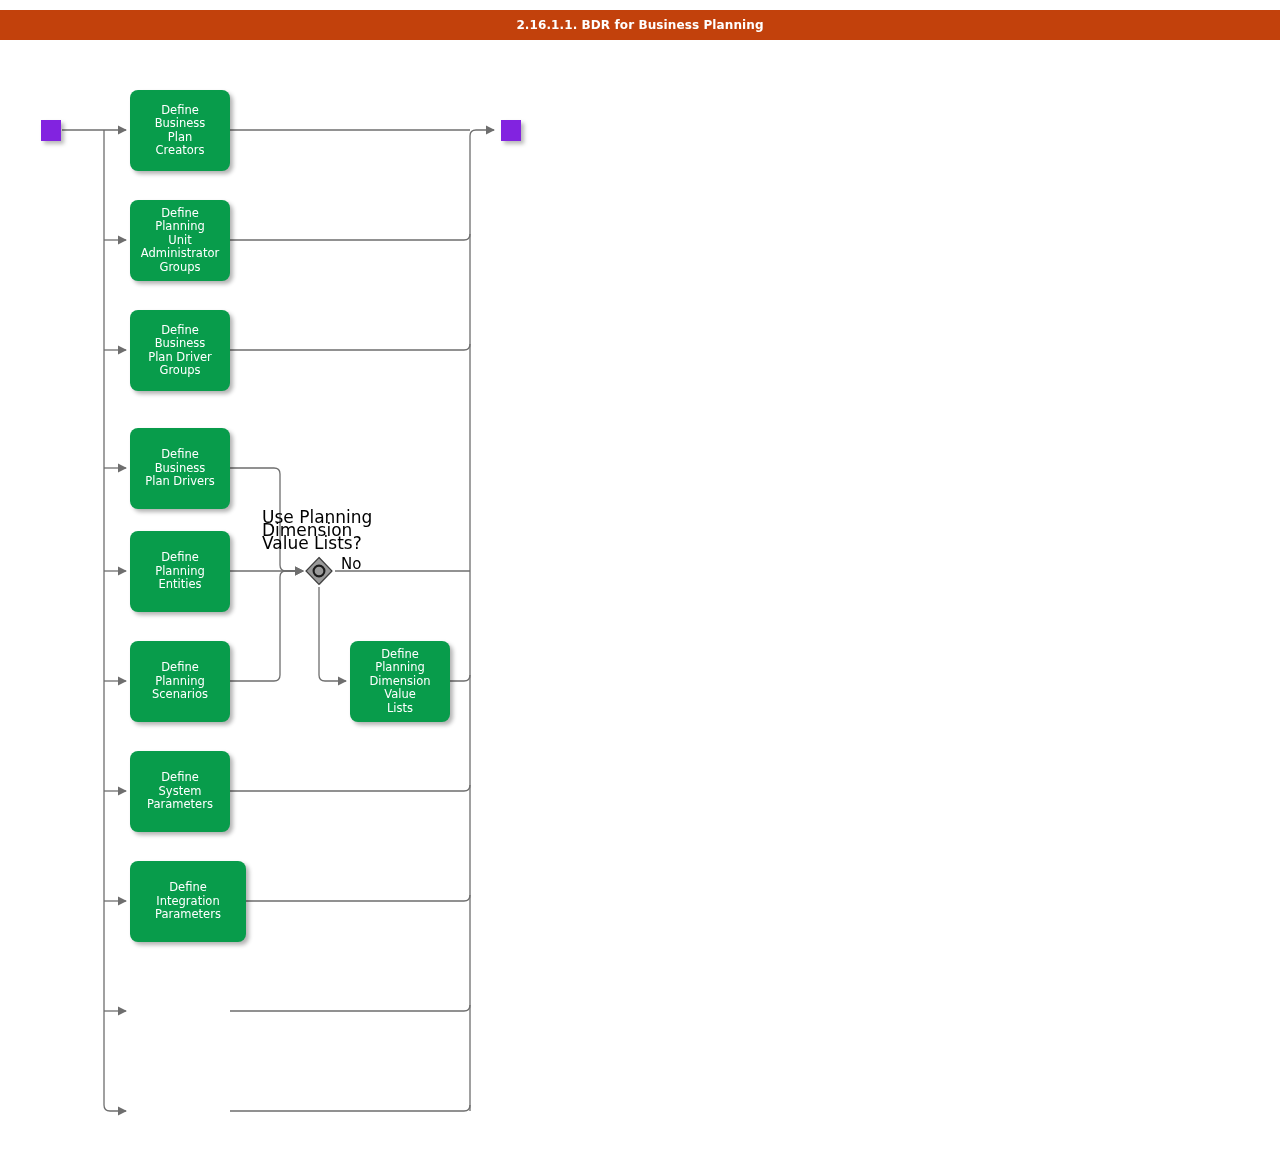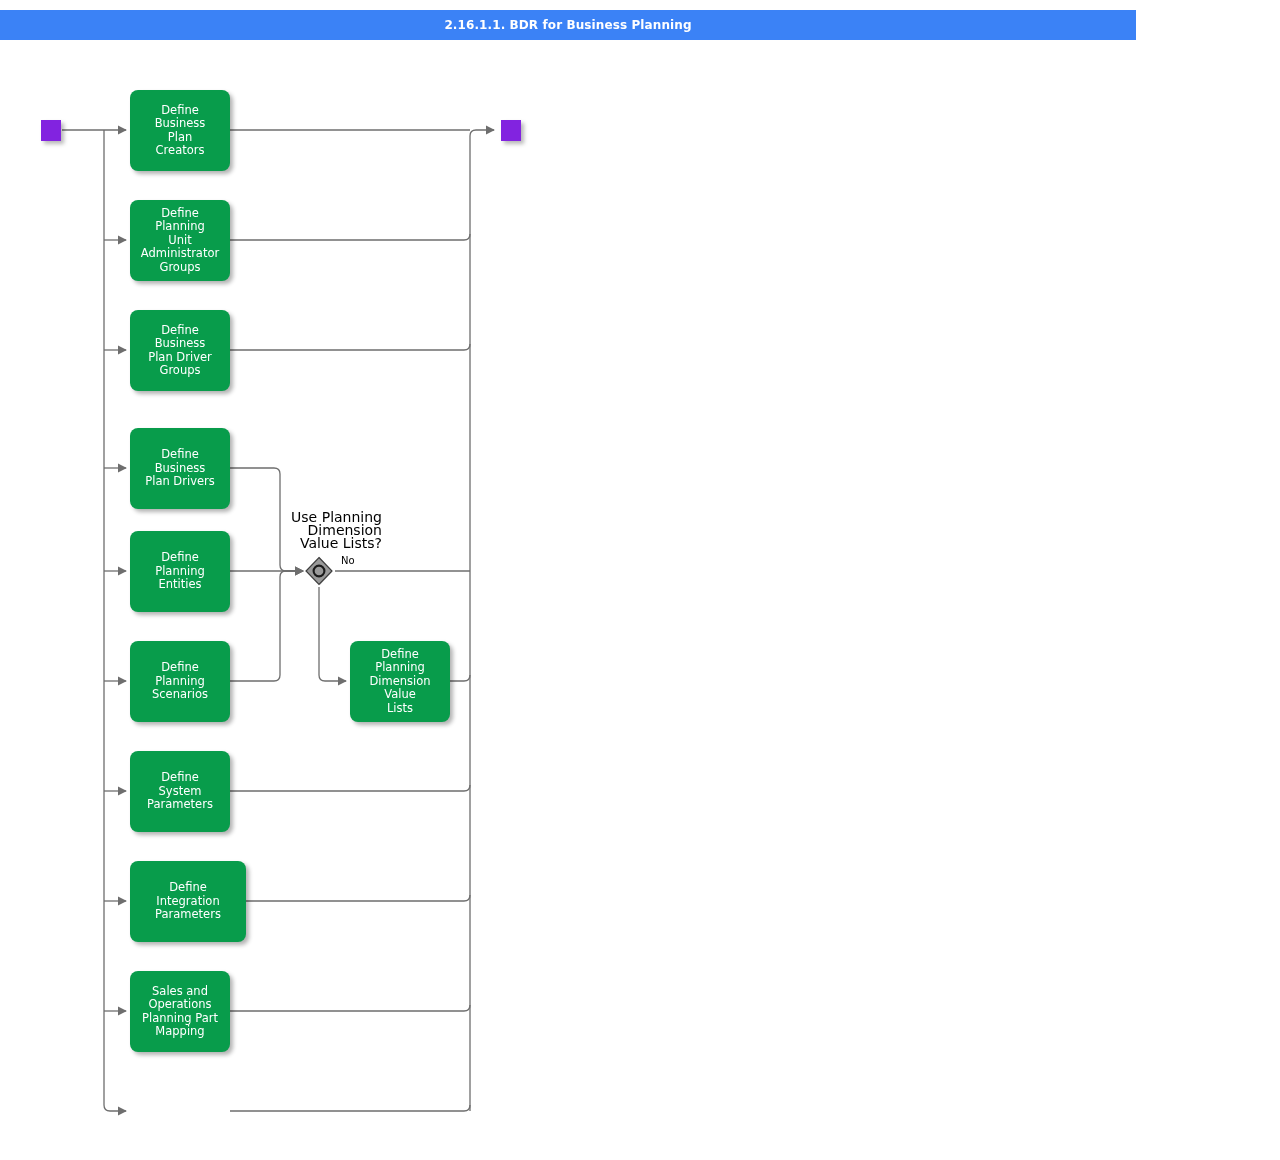--- a/index.html
+++ b/index.html
@@ -17,23 +17,23 @@
   #canvas {
     position: relative;
     width: 1280px;
     height: 1160px;
     background: #ffffff;
   }
   .title-bar {
     position: absolute;
     left: 0;
     top: 10px;
-    width: 1136px;
+    width: 1280px;
     height: 30px;
-    background: #3b82f6;
+    background: #c2410c;
     display: flex;
     align-items: center;
     justify-content: center;
   }
   .title-bar .title-text {
     color: #ffffff;
     font-size: 12px;
     font-weight: bold;
     font-family: "DejaVu Sans", sans-serif;
     letter-spacing: 0.1px;
@@ -72,30 +72,30 @@
     background: #8223e0;
     box-shadow: 3px 3px 4px rgba(0,0,0,0.28);
   }
   .gateway {
     position: absolute;
     width: 30px;
     height: 30px;
   }
   .gw-label {
     position: absolute;
-    font-size: 14px;
+    font-size: 17px;
     line-height: 13.2px;
     color: #000000;
-    text-align: right;
+    text-align: left;
     font-family: "DejaVu Sans", sans-serif;
     white-space: pre-line;
   }
   .edge-label {
     position: absolute;
-    font-size: 10px;
+    font-size: 15px;
     color: #000000;
     font-family: "DejaVu Sans", sans-serif;
   }
 </style>
 </head>
 <body>
 
 <div id="canvas">
 
   <div class="title-bar">
@@ -186,26 +186,20 @@
     <span class="node-label">Define System
 Parameters</span>
   </div>
 
   <div class="node-box" style="left:130px; top:861px; width:116px; height:81px;">
     <span class="node-label">Define
 Integration
 Parameters</span>
   </div>
 
-  <div class="node-box" style="left:130px; top:971px; width:100px; height:81px;">
-    <span class="node-label">Sales and
-Operations
-Planning Part
-Mapping</span>
-  </div>
 
 
   <div class="node-box" style="left:350px; top:641px; width:100px; height:81px;">
     <span class="node-label">Define Planning
 Dimension Value
 Lists</span>
   </div>
 
   <div class="gw-label" style="left:262px; top:511px; width:120px;">Use Planning
 Dimension

